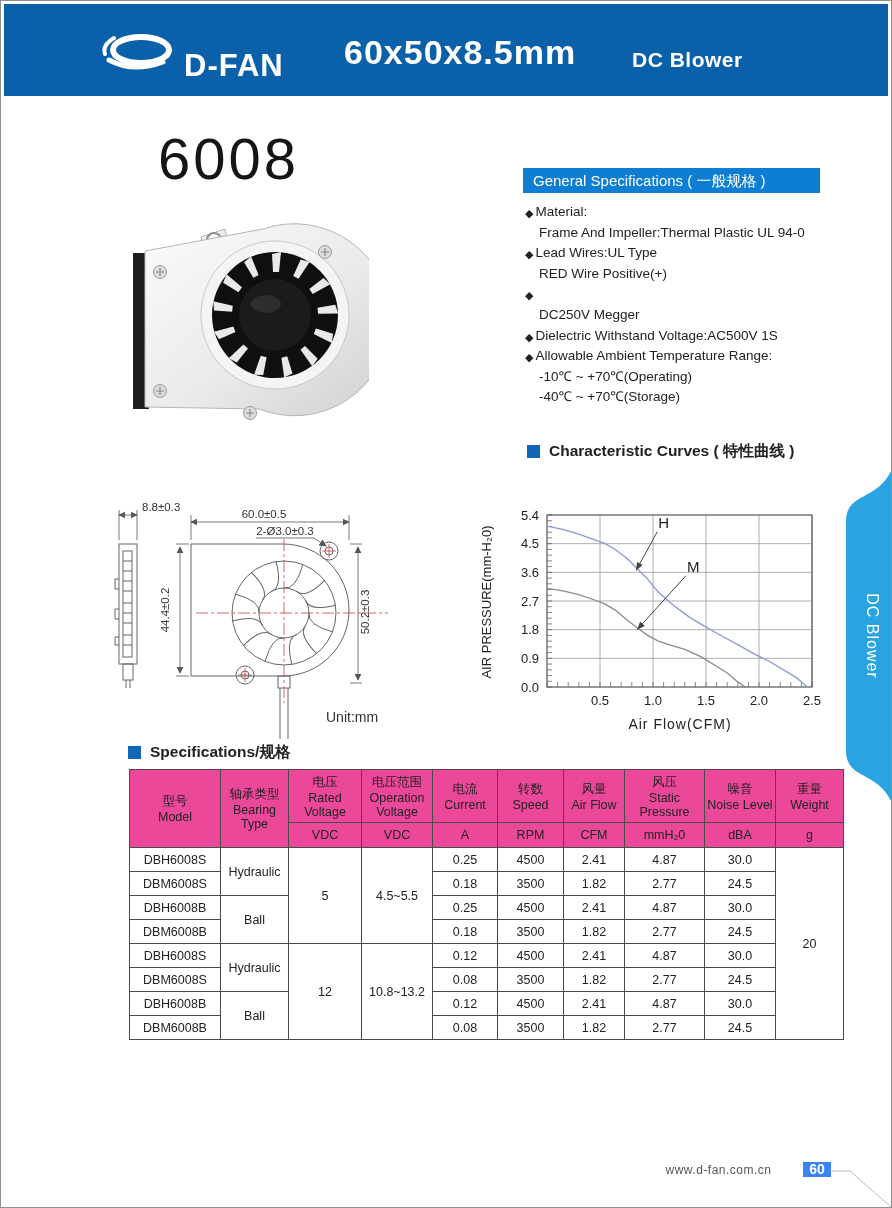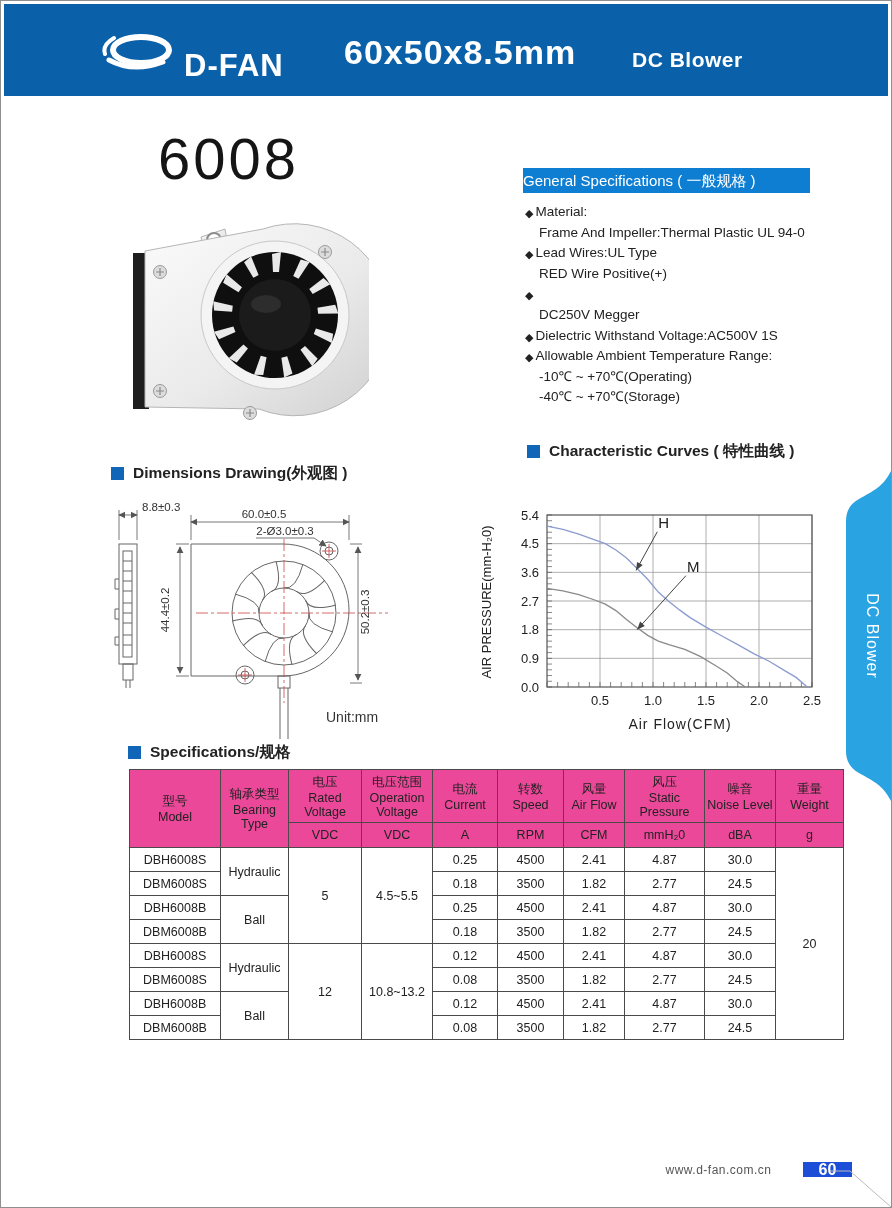--- a/index.html
+++ b/index.html
@@ -11,21 +11,21 @@
   .brand{position:absolute;left:180px;top:44px;font-size:31px;font-weight:bold;color:#fff;letter-spacing:1px;}
   .size-title{position:absolute;left:340px;top:29px;font-size:34px;font-weight:bold;color:#fff;letter-spacing:1px;}
   .product-type{position:absolute;left:628px;top:44px;font-size:21px;font-weight:bold;color:#fff;letter-spacing:0.5px;}
 
   
   .model-number{position:absolute;left:157px;top:124px;font-size:58px;color:#151515;letter-spacing:3px;font-weight:normal;}
   .photo{position:absolute;left:112px;top:194px;width:256px;height:236px;}
 
   
   .gs-title{position:absolute;left:522px;top:167px;width:287px;height:25px;background:#0e7ed2;color:#fff;
-    font-size:15px;line-height:25px;}
+    font-size:15px;line-height:25px;padding-left:10px;}
   .gs-list{position:absolute;left:524px;top:201px;width:345px;font-size:13.5px;color:#222;}
   .spec-line{display:flex;line-height:20.6px;}
   .spec-line .diamond{font-size:11px;margin-right:2px;transform:translateY(1px);}
   .spec-line.cont{padding-left:14px;}
 
   
   .sec-head{position:absolute;display:flex;align-items:center;gap:9px;font-size:15.5px;color:#222;font-weight:bold;}
   .sec-head .sq{width:13px;height:13px;background:#1166b8;flex:0 0 auto;}
   #dims-header{left:110px;top:462px;}
   #curves-header{left:519px;top:440px;padding-left:7px;}
@@ -39,22 +39,22 @@
   .spec-table{position:absolute;left:128px;top:768px;width:714px;border-collapse:collapse;table-layout:fixed;
     font-size:12.5px;color:#222;}
   .spec-table th,.spec-table td{border:1px solid #4a4a4a;text-align:center;font-weight:normal;padding:1px;}
   .spec-table thead th{background:#ec4899;}
   .spec-table thead tr.main th{height:50px;}
   .spec-table thead tr.units th{height:22px;}
   .spec-table tbody td{height:21px;background:#fff;}
 
   
   .footer-url{position:absolute;left:640px;top:1162px;width:155px;text-align:center;font-size:12px;color:#555;letter-spacing:0.5px;}
-  .page-badge{position:absolute;left:802px;top:1161px;width:49px;height:15px;background:#1d4ed8;color:#fff;
-    font-size:16px;line-height:15px;text-align:center;font-weight:bold;}
+  .page-badge{position:absolute;left:802px;top:1161px;width:28px;height:15px;background:#3b82f6;color:#fff;
+    font-size:14px;line-height:15px;text-align:center;font-weight:bold;}
   .footer-lines{position:absolute;left:829px;top:1163px;width:62px;height:44px;}
 
   
   .side-tab{position:absolute;left:844px;top:470px;width:46px;height:330px;}
 </style>
 </head>
 <body>
 
 <div class="page">
 
@@ -143,24 +143,20 @@
         <span>Allowable Ambient Temperature Range:</span>
       </div>
       <div class="spec-line cont">
         <span>-10℃ ~ +70℃(Operating)</span>
       </div>
       <div class="spec-line cont">
         <span>-40℃ ~ +70℃(Storage)</span>
       </div>
     </div>
 
-  <div class="sec-head" id="dims-header">
-    <span class="sq"></span>
-    <span>Dimensions Drawing(外观图 )</span>
-  </div>
   <div class="sec-head" id="curves-header">
     <span class="sq"></span>
     <span>Characteristic Curves ( 特性曲线 )</span>
   </div>
 
   <svg class="drawing" viewBox="0 0 380 258">
     <defs>
       <marker id="arr" viewBox="0 0 10 10" refX="9" refY="5" markerWidth="9" markerHeight="9" orient="auto-start-reverse">
         <path d="M0 0 L10 5 L0 10 Z" fill="#555"></path>
       </marker>

